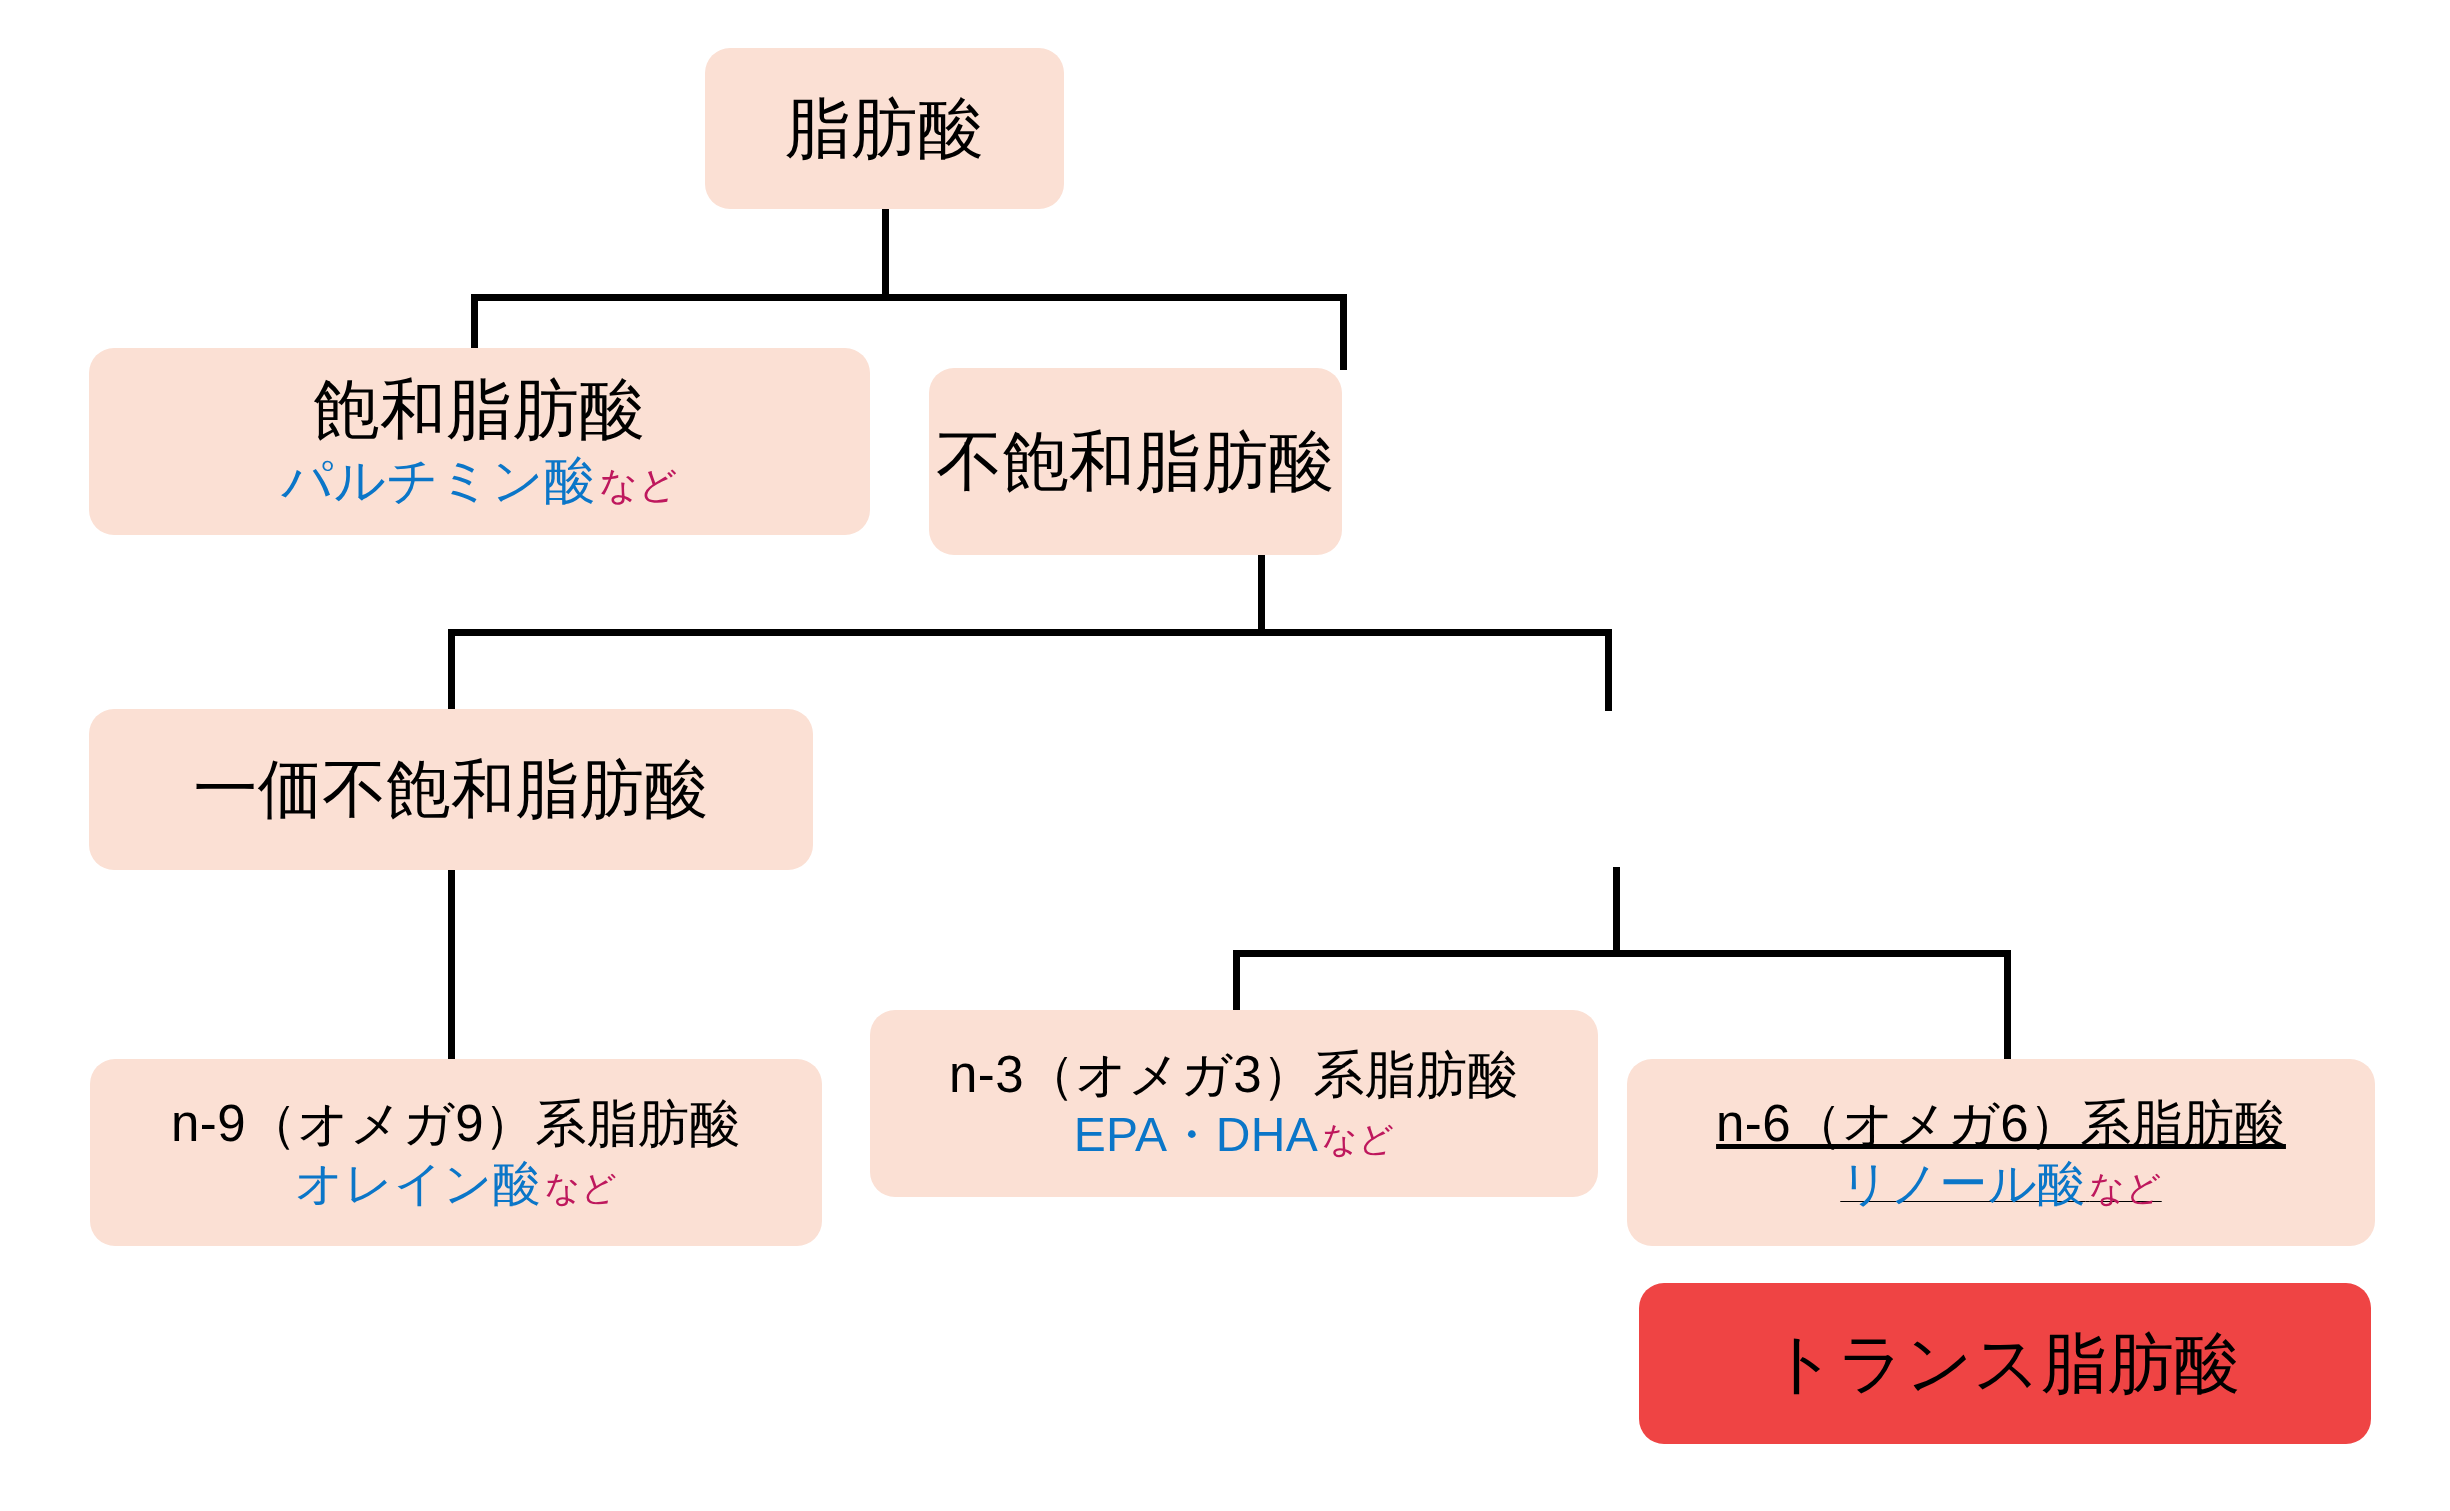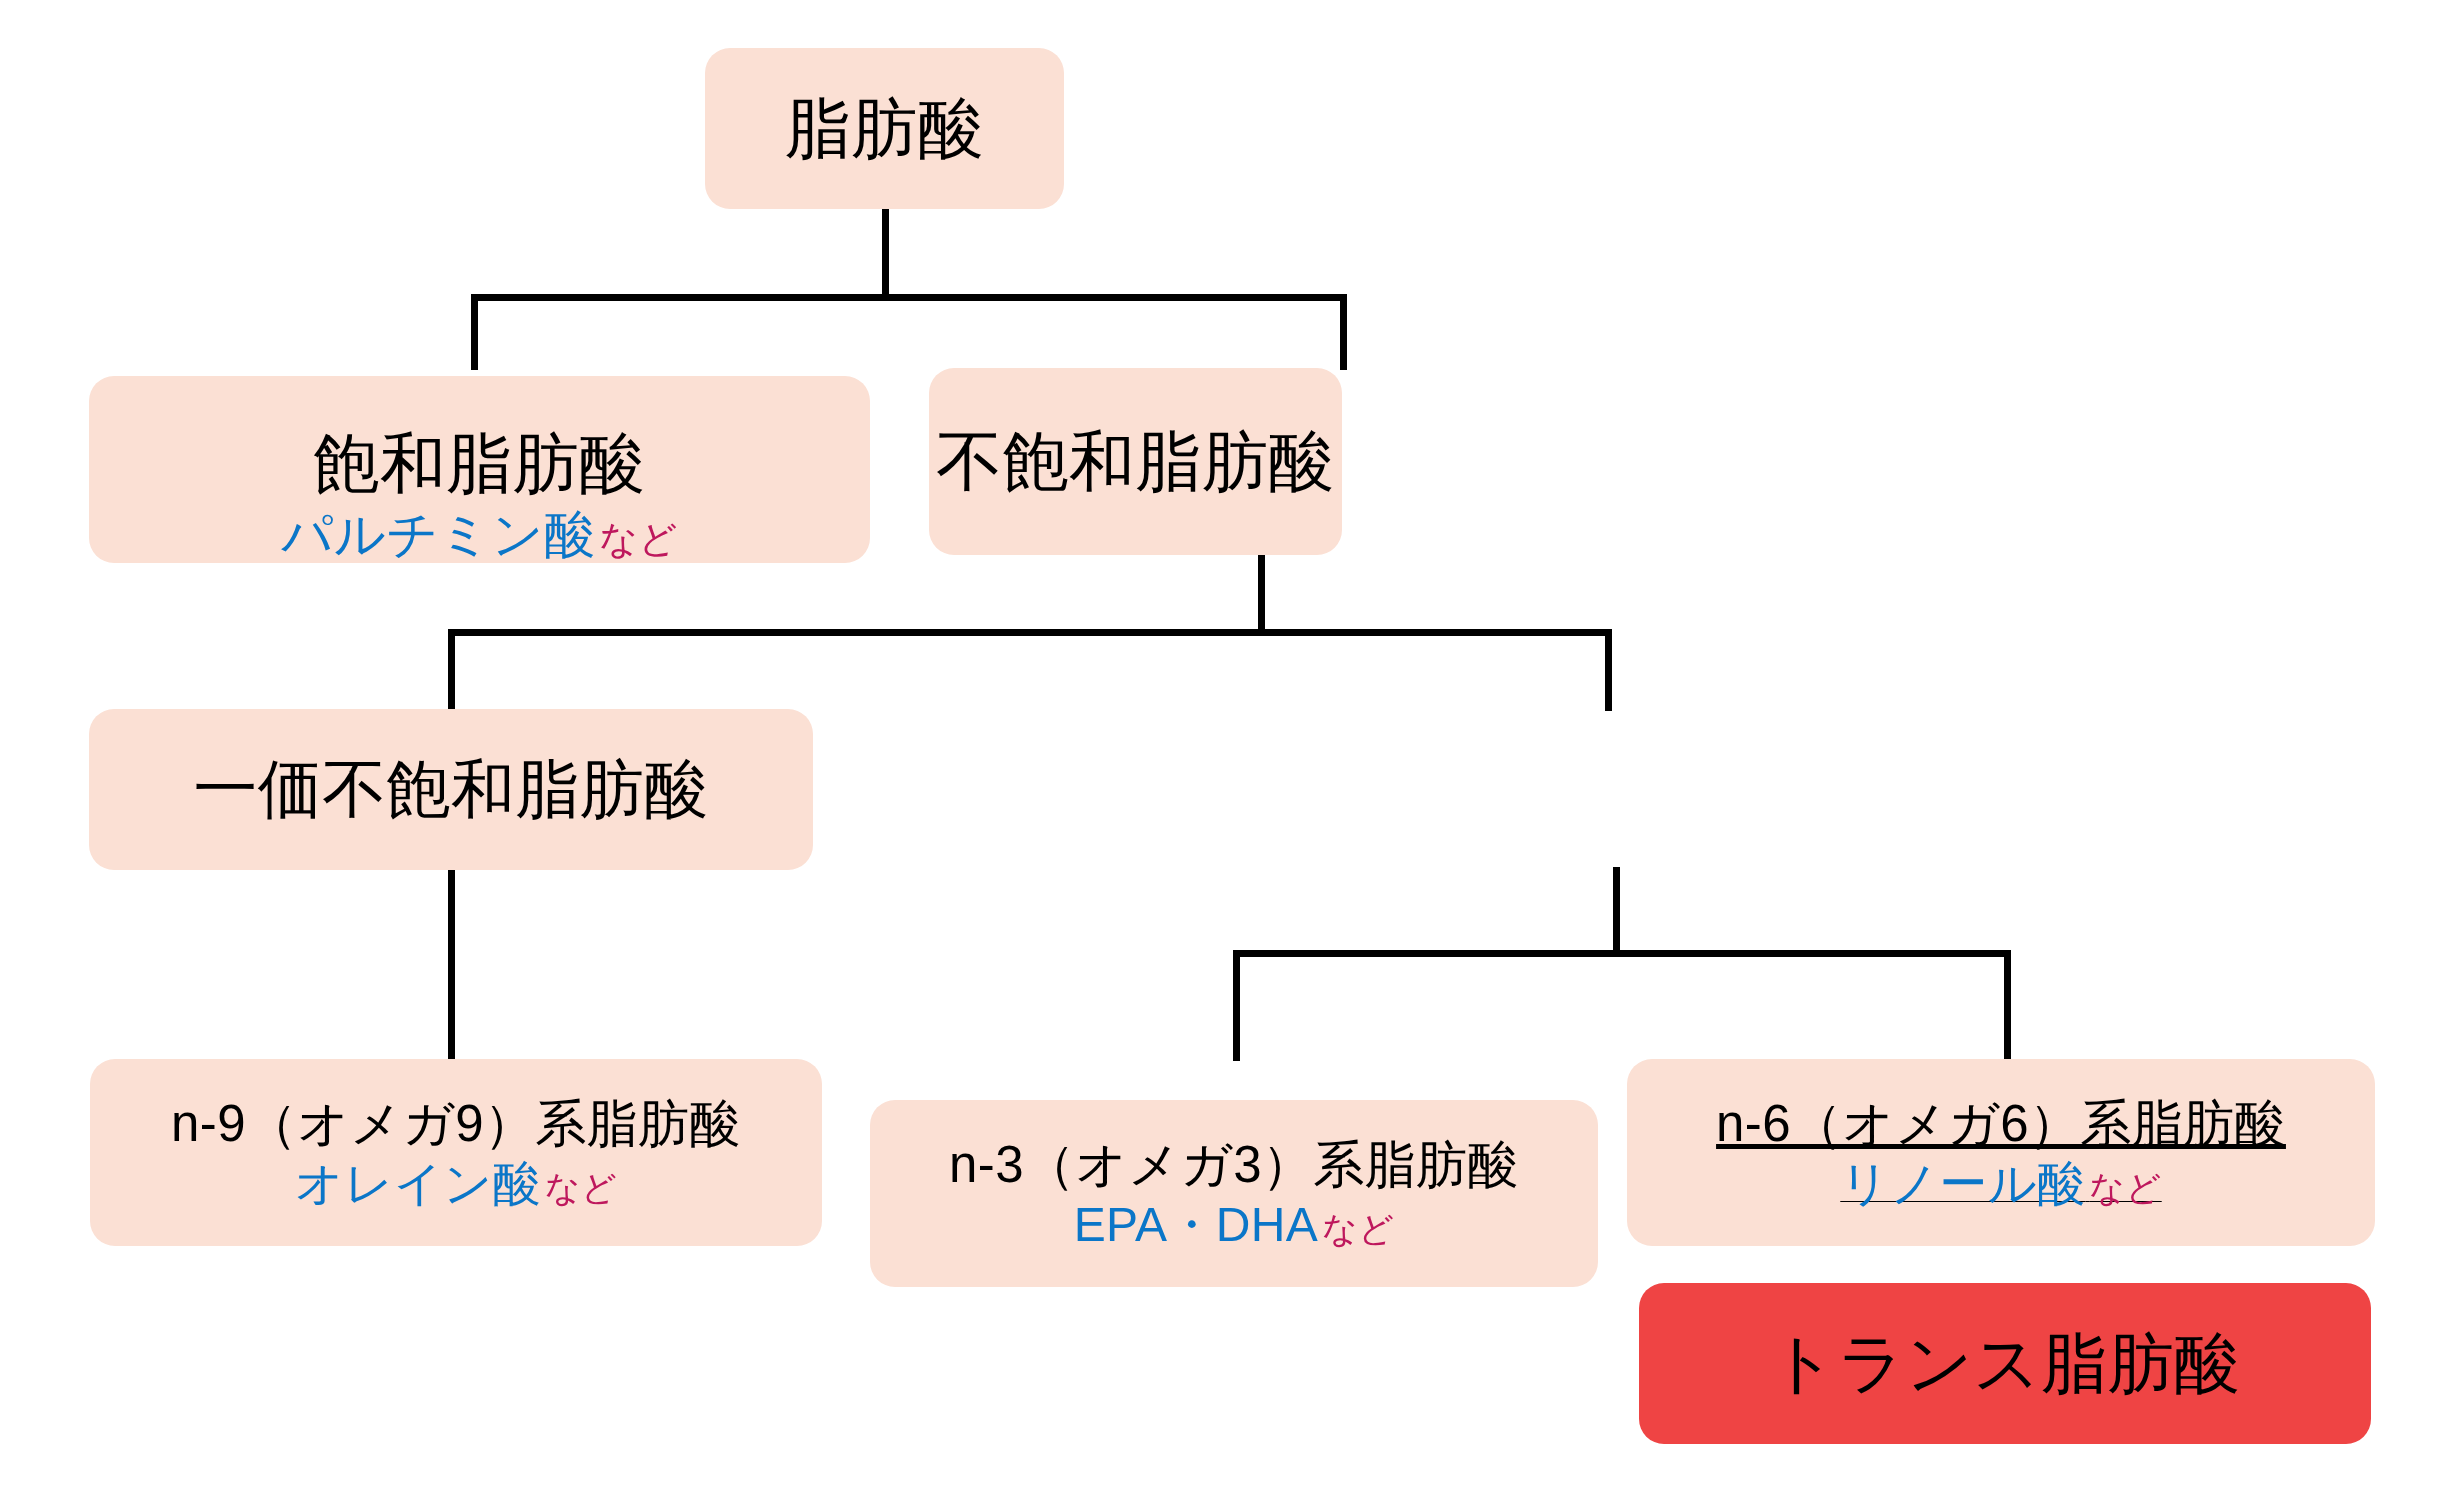--- a/index.html
+++ b/index.html
@@ -88,21 +88,21 @@
   <div class="line hline" style="left:1233px;top:950px;width:777px;height:7.4px;"></div>
 
   <div class="line vline" style="left:1233px;top:950px;width:6.6px;height:111px;"></div>
 
   <div class="line vline" style="left:2004px;top:950px;width:6.6px;height:111px;"></div>
 
   <div class="node peach t-root" style="left:705px;top:48px;width:359px;height:161px;">
     <span class="title">脂肪酸</span>
   </div>
 
-  <div class="node peach t-big s-68" style="left:89px;top:376px;width:781px;height:187px;justify-content:flex-end;">
+  <div class="node peach t-big s-68" style="left:89px;top:348px;width:781px;height:187px;">
     <span class="title">飽和脂肪酸</span>
     <span class="sub">
       <span class="chem">パルチミン酸</span><span>&nbsp;</span><span class="nado">など</span>
     </span>
   </div>
 
   <div class="node peach t-big" style="left:929px;top:368px;width:413px;height:187px;">
     <span class="title">不飽和脂肪酸</span>
   </div>
 
@@ -111,21 +111,21 @@
   </div>
 
 
   <div class="node peach t-leaf s-58" style="left:90px;top:1059px;width:732px;height:187px;">
     <span class="title">n-9（オメガ9）系脂肪酸</span>
     <span class="sub">
       <span class="chem">オレイン酸</span><span>&nbsp;</span><span class="nado">など</span>
     </span>
   </div>
 
-  <div class="node peach t-leaf s-58" style="left:870px;top:1100px;width:728px;height:187px;">
+  <div class="node peach t-leaf s-58" style="left:870px;top:1010px;width:728px;height:187px;">
     <span class="title">n-3（オメガ3）系脂肪酸</span>
     <span class="sub">
       <span class="chem">EPA・DHA</span><span>&nbsp;</span><span class="nado">など</span>
     </span>
   </div>
 
   <div class="node peach t-leaf s-58" style="left:1627px;top:1059px;width:748px;height:187px;text-decoration:underline;">
     <span class="title">n-6（オメガ6）系脂肪酸</span>
     <span class="sub">
       <span class="chem">リノール酸</span><span>&nbsp;</span><span class="nado">など</span>

